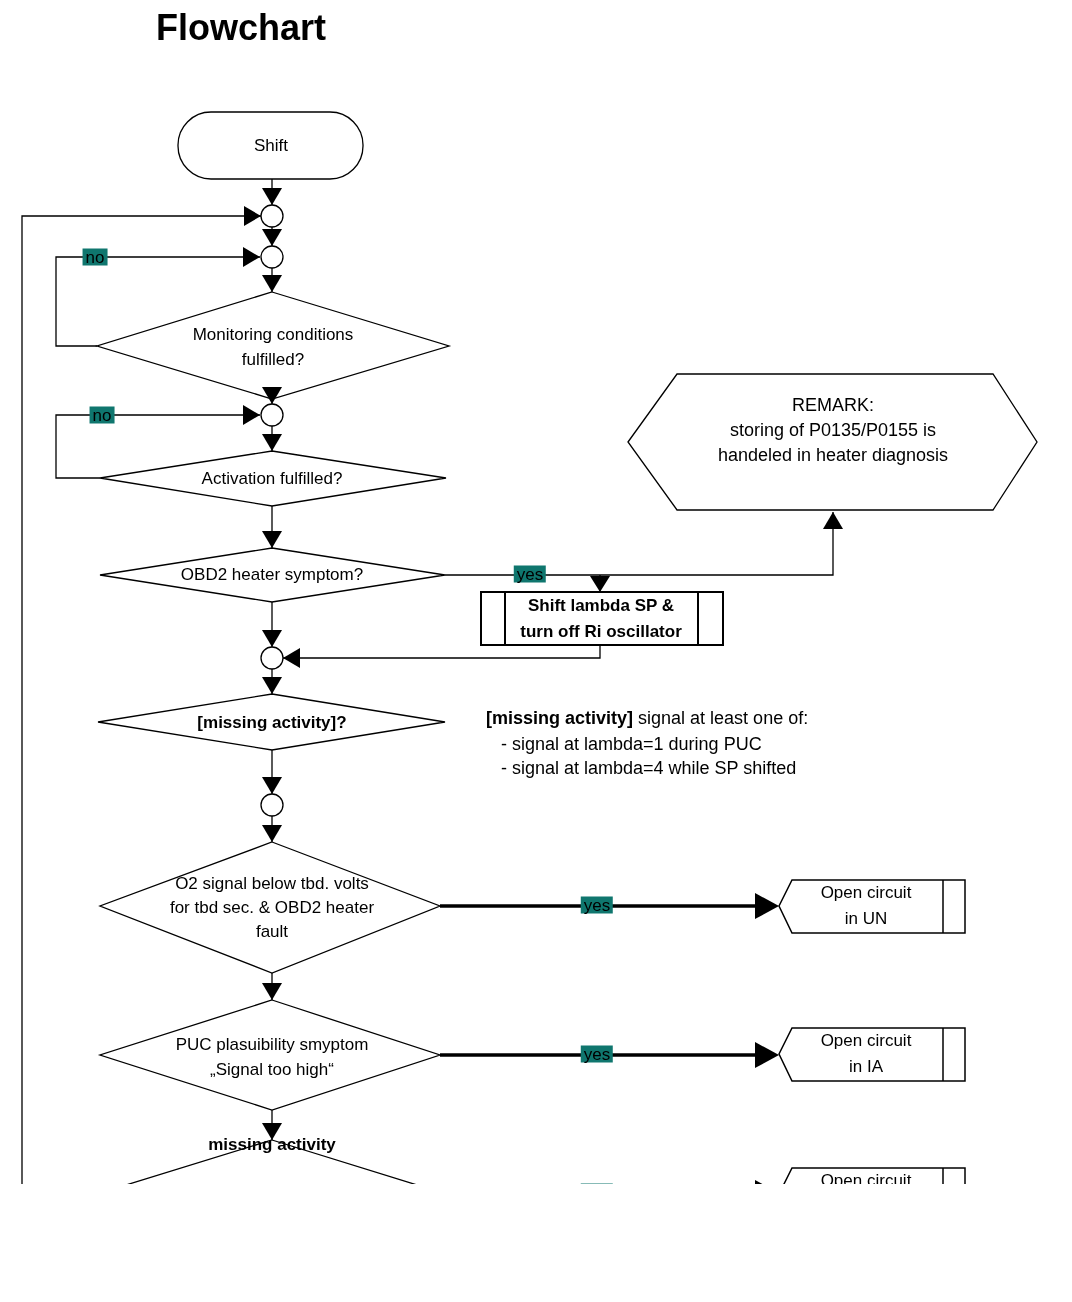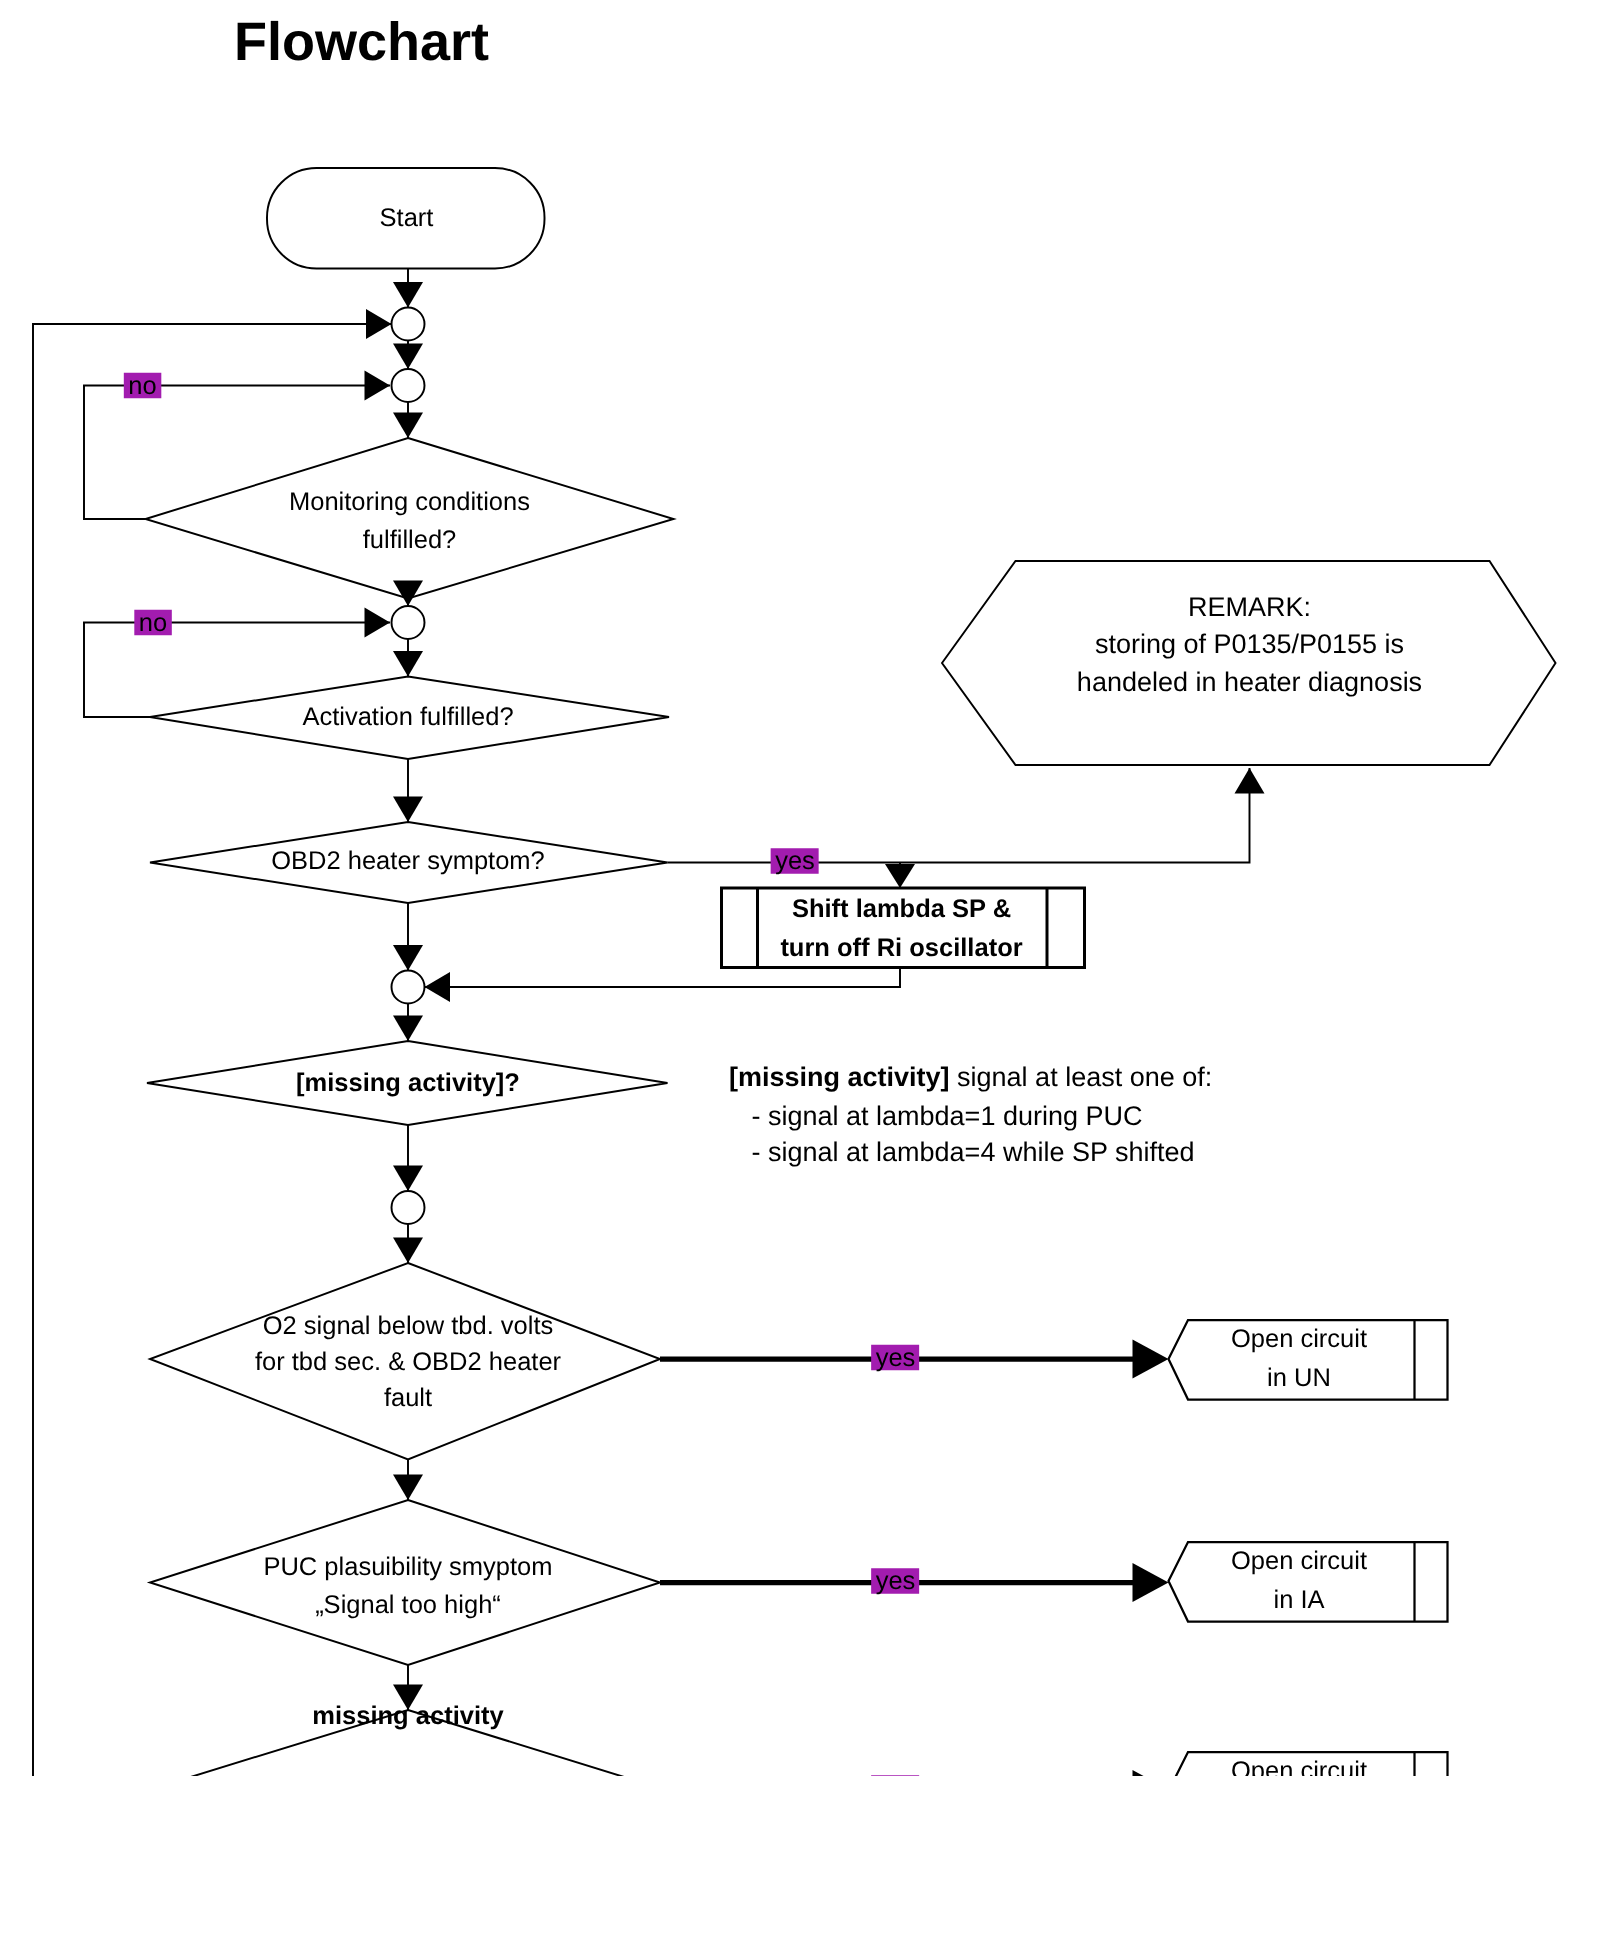--- a/index.html
+++ b/index.html
@@ -8,21 +8,21 @@
     font-family:"Liberation Sans",sans-serif;color:#000;overflow:hidden;
   }
   svg{position:absolute;left:0;top:0;}
   .lbl{
     position:absolute;transform:translate(-50%,-50%);
     font-size:17px;line-height:25px;text-align:center;white-space:pre-line;
   }
   .bold{font-weight:bold;}
   .edge-lbl{
     position:absolute;transform:translate(-50%,-50%);
-    font-size:17px;line-height:17px;background:#a21caf;padding:0 3px;white-space:nowrap;
+    font-size:17px;line-height:17px;background:#0f766e;padding:0 3px;white-space:nowrap;
   }
   .title{
     position:absolute;left:156px;top:8px;font-size:36px;font-weight:bold;line-height:40px;
   }
   .note{
     position:absolute;font-size:18px;line-height:24px;white-space:nowrap;
   }
   .lh24{line-height:24px;}
   .lh26{line-height:26px;}
 </style>
@@ -110,21 +110,21 @@
       <polygon points="283,658 300,648 300,668"></polygon>
       <polygon points="833,512 823,529 843,529"></polygon>
       <polygon points="779,906 755,893 755,919"></polygon>
       <polygon points="779,1055 755,1042 755,1068"></polygon>
       <polygon points="779,1193 755,1180 755,1206"></polygon>
     </g>
   </svg>
 
   <div class="title">Flowchart</div>
 
-  <div class="lbl" style="left:271px;top:145px;">Start</div>
+  <div class="lbl" style="left:271px;top:145px;">Shift</div>
   <div class="lbl" style="left:273px;top:347px;">Monitoring conditions
 fulfilled?</div>
   <div class="lbl" style="left:272px;top:478px;">Activation fulfilled?</div>
   <div class="lbl" style="left:272px;top:574px;">OBD2 heater symptom?</div>
   <div class="lbl bold" style="left:272px;top:722px;">[missing activity]?</div>
   <div class="lbl lh24" style="left:272px;top:908px;">O2 signal below tbd. volts
 for tbd sec. &amp; OBD2 heater
 fault</div>
   <div class="lbl" style="left:272px;top:1057px;">PUC plasuibility smyptom
 „Signal too high“</div>

